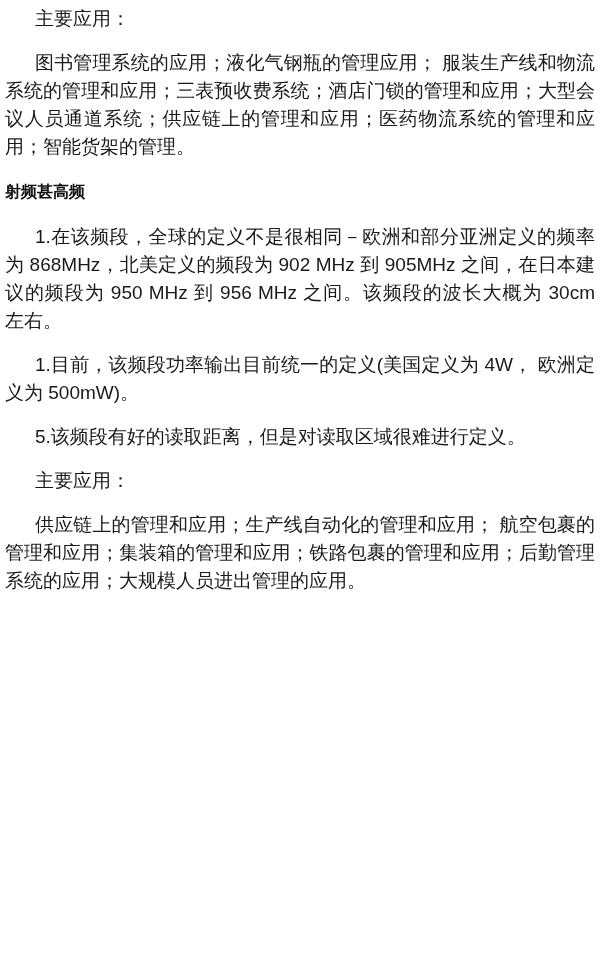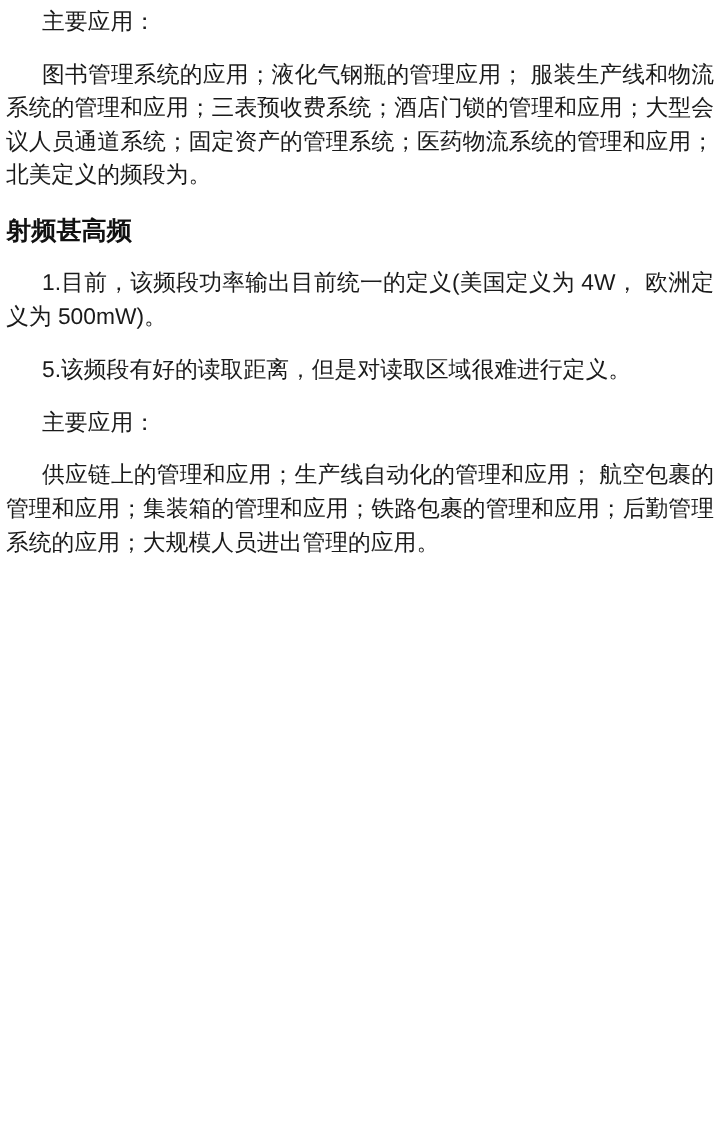--- a/index.html
+++ b/index.html
@@ -27,31 +27,32 @@
   .para {
     margin: 0 0 16px 0;
     text-indent: 30px;
     text-align: justify;
     word-break: break-all;
   }
   .section-heading {
     margin: 0 0 16px 0;
     text-indent: 0;
     font-family: "Liberation Serif", "DejaVu Serif", serif;
-    font-size: 21px;
+    font-size: 16px;
     line-height: 30px;
     font-weight: bold;
     color: #111111;
   }
 </style>
 </head>
 <body>
 
 <div class="doc-page">
   <p class="para">主要应用：</p>
-  <p class="para">图书管理系统的应用；液化气钢瓶的管理应用； 服装生产线和物流系统的管理和应用；三表预收费系统；酒店门锁的管理和应用；大型会议人员通道系统；固定资产的管理系统；医药物流系统的管理和应用；北美定义的频段为。</p>
+  <p class="para">图书管理系统的应用；液化气钢瓶的管理应用； 服装生产线和物流系统的管理和应用；三表预收费系统；酒店门锁的管理和应用；大型会议人员通道系统；供应链上的管理和应用；医药物流系统的管理和应用；智能货架的管理。</p>
   <h2 class="section-heading">射频甚高频</h2>
+  <p class="para">1.在该频段，全球的定义不是很相同－欧洲和部分亚洲定义的频率为 868MHz，北美定义的频段为 902 MHz 到 905MHz 之间，在日本建议的频段为 950 MHz 到 956 MHz 之间。该频段的波长大概为 30cm 左右。</p>
   <p class="para">1.目前，该频段功率输出目前统一的定义(美国定义为 4W， 欧洲定义为 500mW)。</p>
   <p class="para">5.该频段有好的读取距离，但是对读取区域很难进行定义。</p>
   <p class="para">主要应用：</p>
   <p class="para">供应链上的管理和应用；生产线自动化的管理和应用； 航空包裹的管理和应用；集装箱的管理和应用；铁路包裹的管理和应用；后勤管理系统的应用；大规模人员进出管理的应用。</p>
 
 </div>
 
 </body></html>

